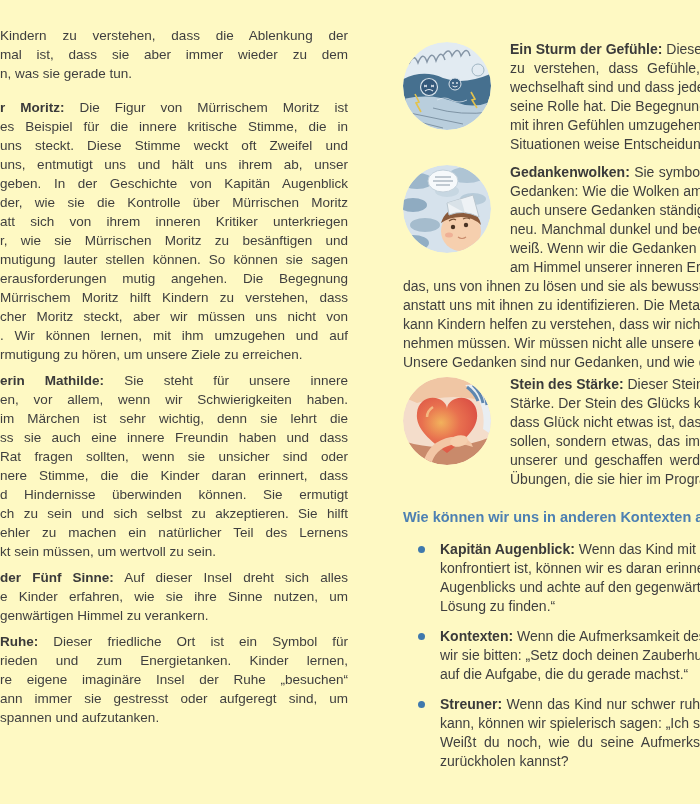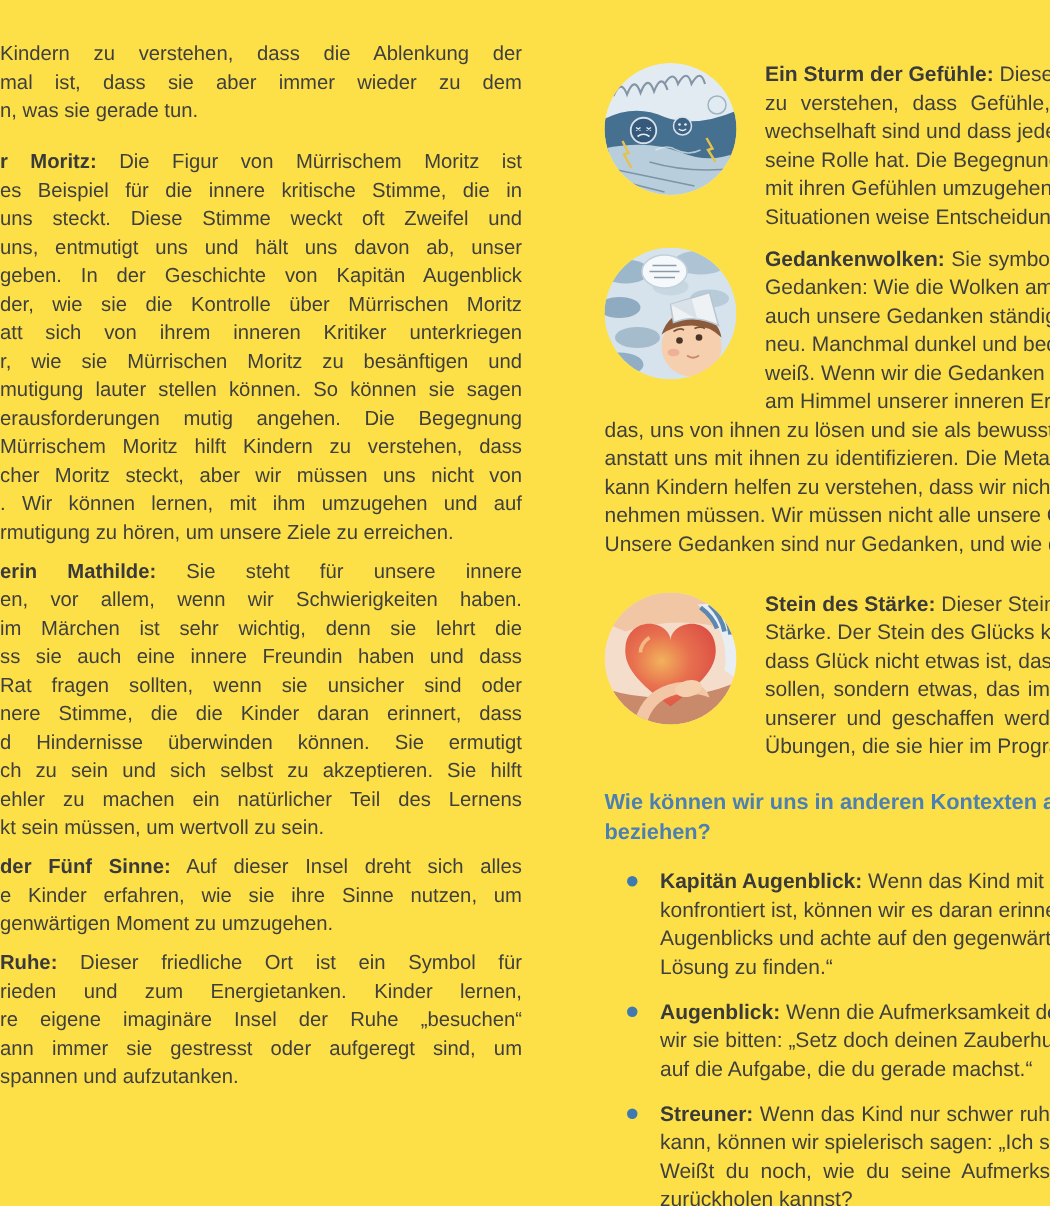--- a/index.html
+++ b/index.html
@@ -1,39 +1,39 @@
 <!DOCTYPE html>
 <html><head>
 <meta charset="utf-8">
 <style>
   html,body{margin:0;padding:0;background:#ffffff;}
   body{width:700px;height:804px;overflow:hidden;position:relative;
        font-family:"Liberation Sans",sans-serif;color:#3f3f3f;}
-  .page{position:absolute;inset:0;overflow:hidden;background:#fde047;}
+  .page{position:absolute;inset:0;overflow:hidden;background:#fef9c3;}
 
   
   .tline{min-height:19px;line-height:19px;}
   .tline.cut{text-align:justify;text-align-last:justify;}
   .tline b{font-weight:bold;color:#3a3a3a;}
 
   
   .col-left{position:absolute;left:0;top:26px;width:348px;font-size:13.5px;}
   .col-left .para{margin:0 0 7px 0;}
   .col-left .para.gap-big{margin-bottom:15px;}
 
   
   .col-right{position:absolute;left:403px;top:40px;width:297px;font-size:14px;}
   .col-right .tline{white-space:nowrap;overflow:visible;}
   .row{display:flex;align-items:flex-start;}
   .circlewrap{width:107px;flex:none;padding-top:2px;}
   .circlewrap svg{display:block;border-radius:50%;}
   .beside{width:190px;}
   .fullw{width:297px;}
   .sec1{margin-bottom:9px;}
-  .sec2{margin-bottom:21px;}
+  .sec2{margin-bottom:3px;}
   .sec3{margin-bottom:18px;}
 
   .blue-heading{margin:0 0 13px 0;font-size:14.5px;font-weight:bold;color:#4d80b2;}
   .blue-heading .tline{line-height:20px;}
 
   ul.bullets{list-style:none;margin:0;padding:0;}
   ul.bullets li{display:flex;margin-bottom:11px;}
   .dot{width:7px;height:7px;border-radius:50%;background:#3f79ad;margin:6px 15px 0 15px;flex:none;}
   .blines{width:260px;}
 </style>
@@ -45,21 +45,21 @@
   <div class="col-left">
       <div class="para gap-big">
         <div class="tline cut">Kindern zu verstehen, dass die Ablenkung der</div>
         <div class="tline cut">mal ist, dass sie aber immer wieder zu dem</div>
         <div class="tline">n, was sie gerade tun.</div>
       </div>
       <div class="para">
         <div class="tline cut"><b>r Moritz:</b> Die Figur von Mürrischem Moritz ist</div>
         <div class="tline cut">es Beispiel für die innere kritische Stimme, die in</div>
         <div class="tline cut">uns steckt. Diese Stimme weckt oft Zweifel und</div>
-        <div class="tline cut">uns, entmutigt uns und hält uns davon ab, unser</div>
+        <div class="tline cut">uns, entmutigt uns und hält uns ihrem ab, unser</div>
         <div class="tline cut">geben. In der Geschichte von Kapitän Augenblick</div>
         <div class="tline cut">der, wie sie die Kontrolle über Mürrischen Moritz</div>
         <div class="tline cut">att sich von ihrem inneren Kritiker unterkriegen</div>
         <div class="tline cut">r, wie sie Mürrischen Moritz zu besänftigen und</div>
         <div class="tline cut">mutigung lauter stellen können. So können sie sagen</div>
         <div class="tline cut">erausforderungen mutig angehen. Die Begegnung</div>
         <div class="tline cut">Mürrischem Moritz hilft Kindern zu verstehen, dass</div>
         <div class="tline cut">cher Moritz steckt, aber wir müssen uns nicht von</div>
         <div class="tline cut">. Wir können lernen, mit ihm umzugehen und auf</div>
         <div class="tline">rmutigung zu hören, um unsere Ziele zu erreichen.</div>
@@ -72,21 +72,21 @@
         <div class="tline cut">Rat fragen sollten, wenn sie unsicher sind oder</div>
         <div class="tline cut">nere Stimme, die die Kinder daran erinnert, dass</div>
         <div class="tline cut">d Hindernisse überwinden können. Sie ermutigt</div>
         <div class="tline cut">ch zu sein und sich selbst zu akzeptieren. Sie hilft</div>
         <div class="tline cut">ehler zu machen ein natürlicher Teil des Lernens</div>
         <div class="tline">kt sein müssen, um wertvoll zu sein.</div>
       </div>
       <div class="para">
         <div class="tline cut"><b>der Fünf Sinne:</b> Auf dieser Insel dreht sich alles</div>
         <div class="tline cut">e Kinder erfahren, wie sie ihre Sinne nutzen, um</div>
-        <div class="tline">genwärtigen Moment zu umzugehen.</div>
+        <div class="tline">genwärtigen Himmel zu verankern.</div>
       </div>
       <div class="para">
         <div class="tline cut"><b>Ruhe:</b> Dieser friedliche Ort ist ein Symbol für</div>
         <div class="tline cut">rieden und zum Energietanken. Kinder lernen,</div>
         <div class="tline cut">re eigene imaginäre Insel der Ruhe „besuchen“</div>
         <div class="tline cut">ann immer sie gestresst oder aufgeregt sind, um</div>
         <div class="tline">spannen und aufzutanken.</div>
       </div>
     </div>
 
@@ -223,37 +223,36 @@
             <div class="tline cut">dass Glück nicht etwas ist, das</div>
             <div class="tline cut">sollen, sondern etwas, das im</div>
             <div class="tline cut">unserer und geschaffen werd</div>
             <div class="tline cut">Übungen, die sie hier im Progra</div>
           </div>
       </div>
     </section>
 
     <h2 class="blue-heading">
         <div class="tline cut">Wie können wir uns in anderen Kontexten auf d</div>
-        <div class="tline">beziehen?</div>
       </h2>
 
     <ul class="bullets">
         <li>
           <span class="dot"></span>
           <div class="blines">
             <div class="tline cut"><b>Kapitän Augenblick:</b> Wenn das Kind mit e</div>
             <div class="tline cut">konfrontiert ist, können wir es daran erinner</div>
             <div class="tline cut">Augenblicks und achte auf den gegenwärtig</div>
             <div class="tline">Lösung zu finden.“</div>
           </div>
         </li>
         <li>
           <span class="dot"></span>
           <div class="blines">
-            <div class="tline cut"><b>Augenblick:</b> Wenn die Aufmerksamkeit des</div>
+            <div class="tline cut"><b>Kontexten:</b> Wenn die Aufmerksamkeit des</div>
             <div class="tline cut">wir sie bitten: „Setz doch deinen Zauberhut</div>
             <div class="tline">auf die Aufgabe, die du gerade machst.“</div>
           </div>
         </li>
         <li>
           <span class="dot"></span>
           <div class="blines">
             <div class="tline cut"><b>Streuner:</b> Wenn das Kind nur schwer ruh</div>
             <div class="tline cut">kann, können wir spielerisch sagen: „Ich seh</div>
             <div class="tline cut">Weißt du noch, wie du seine Aufmerks</div>

